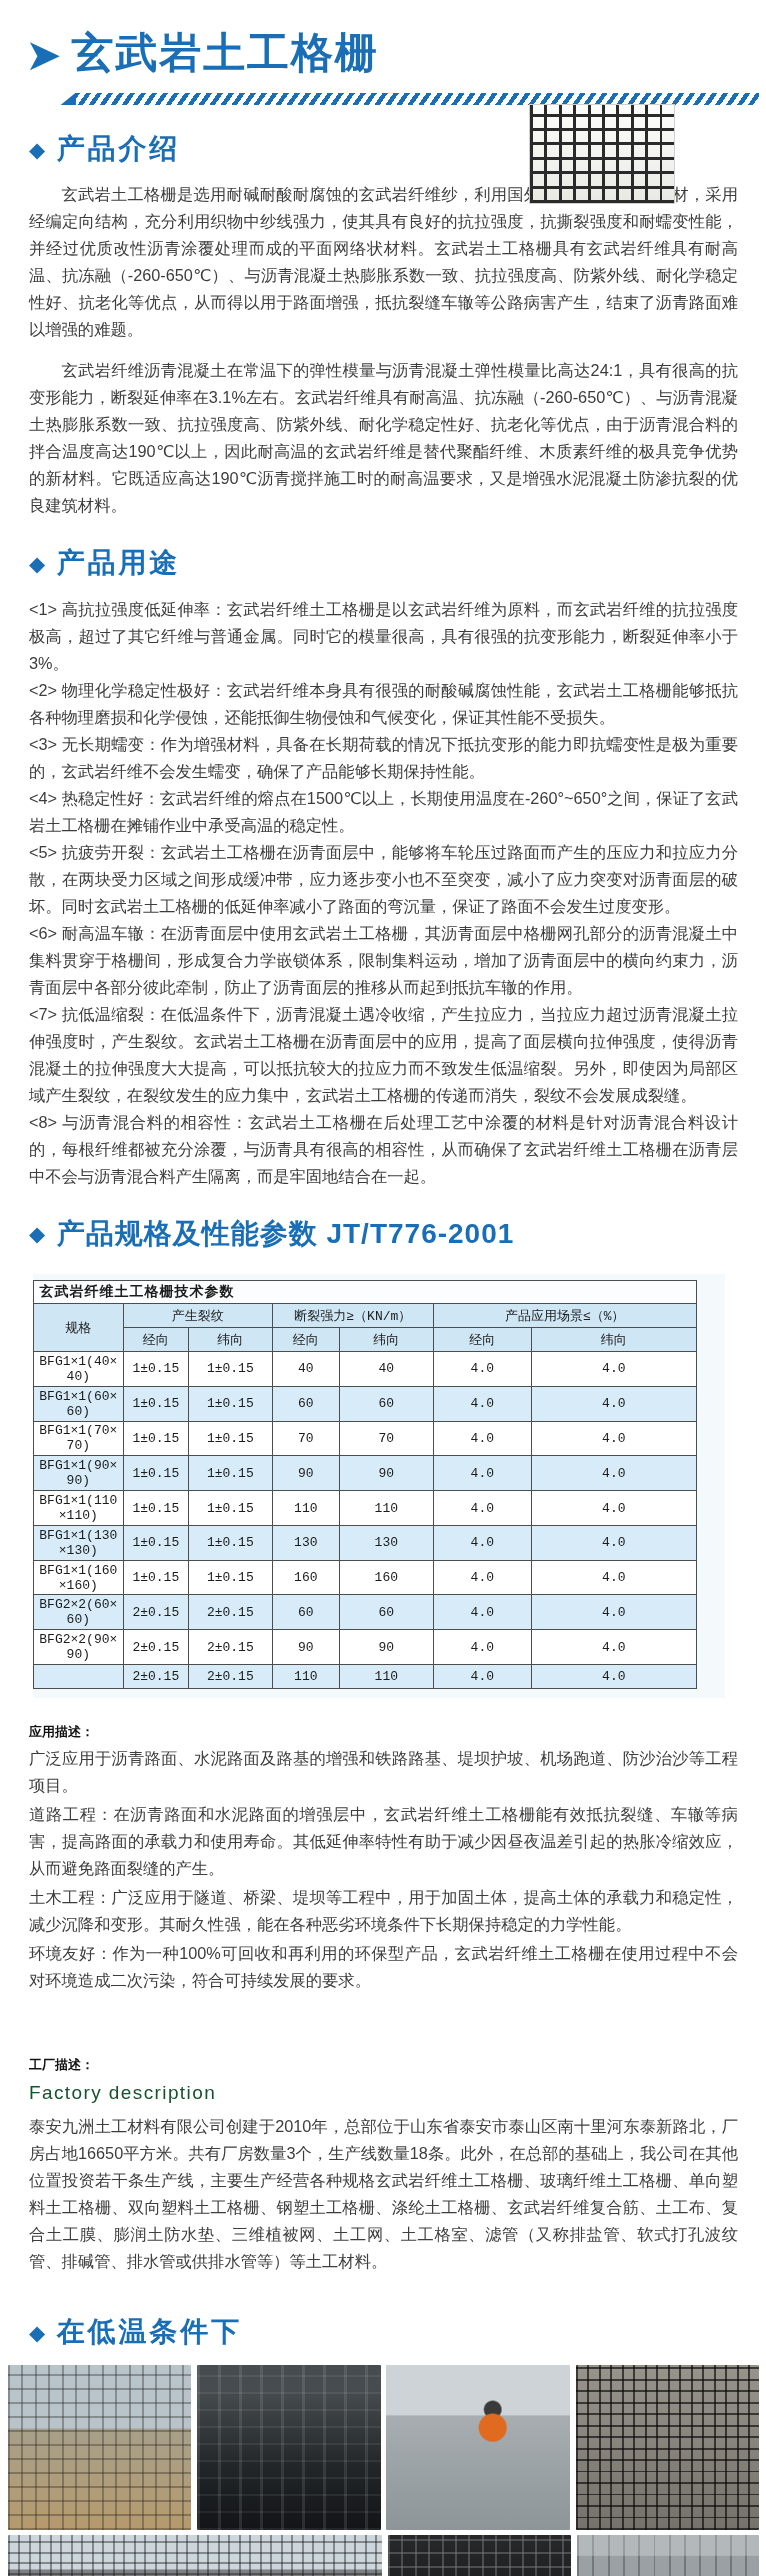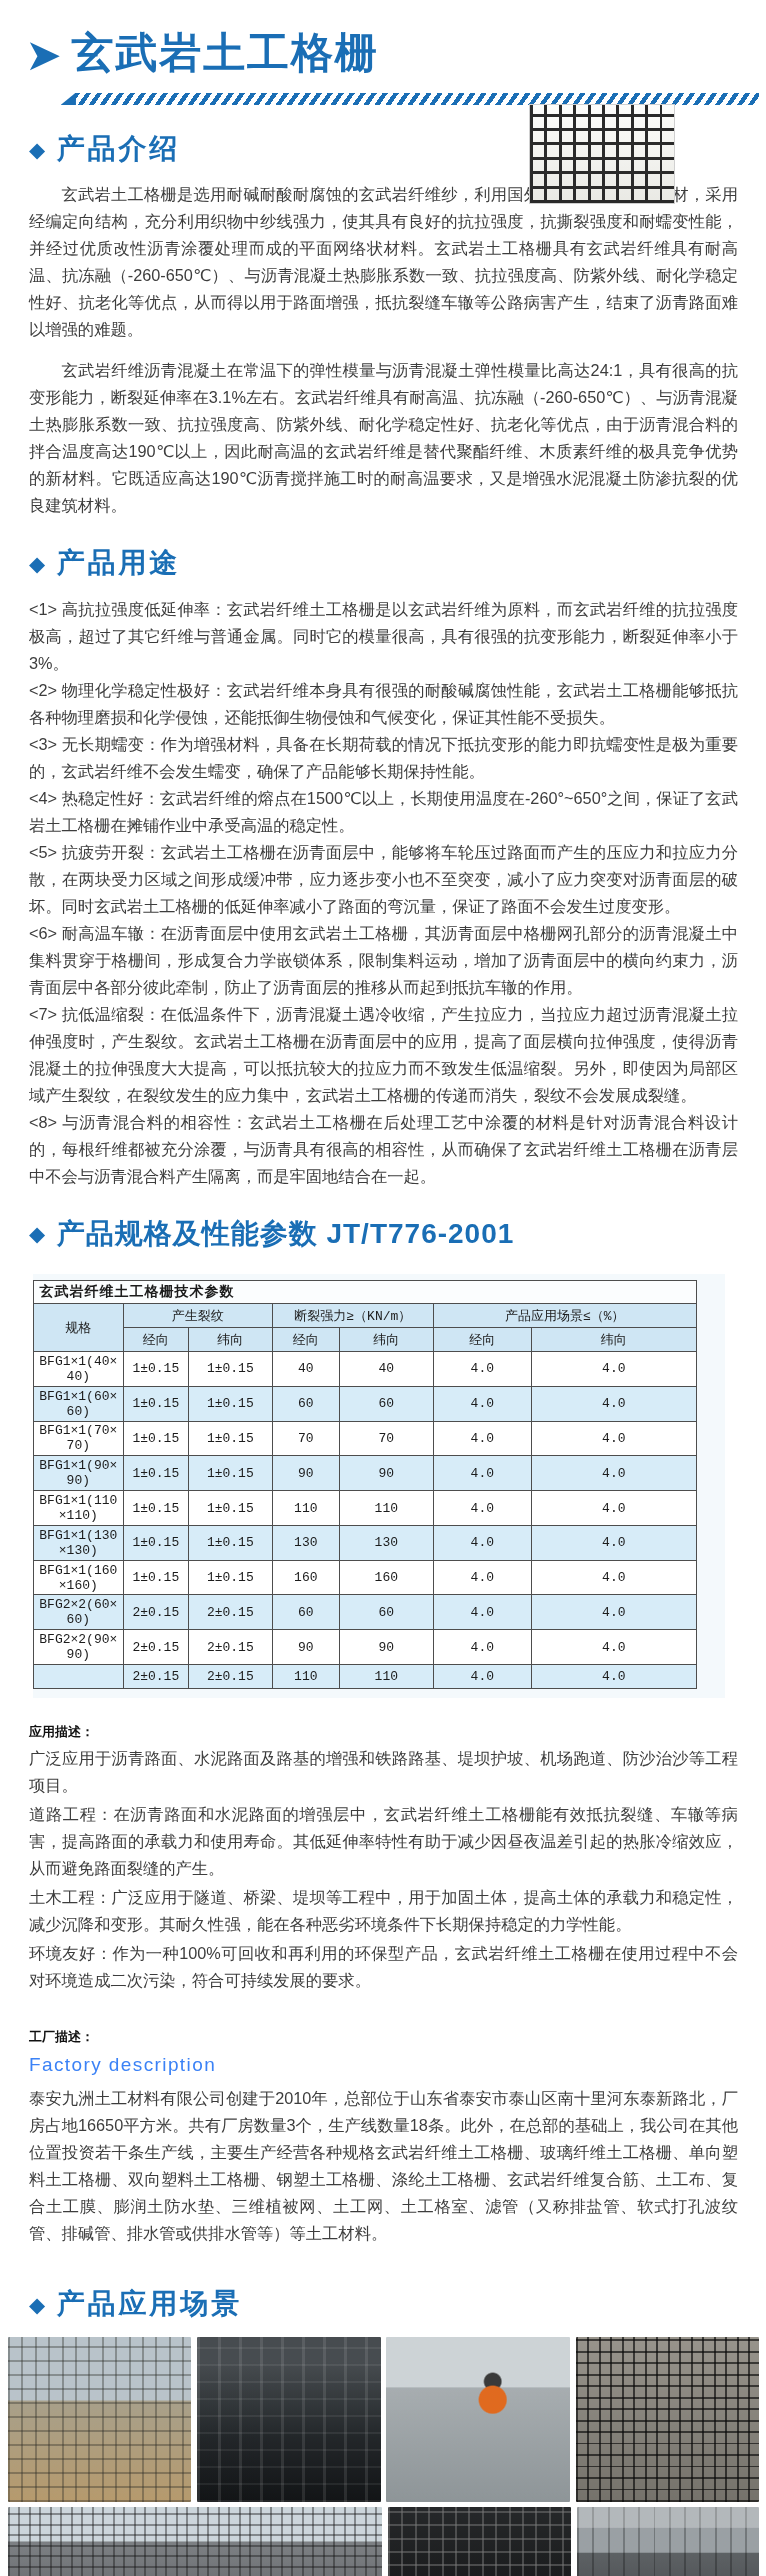--- a/index.html
+++ b/index.html
@@ -68,21 +68,21 @@
   }
   table.spec .cap td{
     text-align:left;font-weight:bold;font-size:14px;
     background:#fbfdfe;padding-left:5.8px;letter-spacing:1px;
   }
   table.spec thead th{background:#cfe6f4;}
   table.spec tbody tr:nth-child(even) td{background:#d7ecf8;}
   table.spec tbody tr:nth-child(odd) td{background:#ffffff;}
   
   .block-heading{font-size:13px;font-weight:bold;color:#111;margin:25px 0 3.8px 0;}
-  .factory-en{font-size:19px;color:#3b82f6;letter-spacing:1.4px;margin:7.7px 0 9.6px 0;}
+  .factory-en{font-size:19px;color:#14532d;letter-spacing:1.4px;margin:7.7px 0 9.6px 0;}
   
   .scenes{margin:13.4px 7.7px 0 7.7px;}
   .photo-row{display:flex;gap:5.8px;margin-bottom:5.8px;}
   .photo{flex:1 1 0;border-radius:1px;}
   .row1 .photo{height:165px;}
   .row2 .photo{height:113px;}
   .row2 .wide{flex:2.05 1 0;}
   .p1{background-image:
       repeating-linear-gradient(0deg,rgba(40,40,35,.35) 84px,rgba(40,40,35,.35) 86px,transparent 86px,transparent 98px),
       repeating-linear-gradient(90deg,rgba(40,40,35,.35) 0 1.9px,transparent 1.9px 13.4px),
@@ -276,27 +276,27 @@
         </tbody>
       </table>
     </div>
 
     <div class="block-heading">应用描述：</div>
     <p class="body">广泛应用于沥青路面、水泥路面及路基的增强和铁路路基、堤坝护坡、机场跑道、防沙治沙等工程项目。</p>
     <p class="body">道路工程：在沥青路面和水泥路面的增强层中，玄武岩纤维土工格栅能有效抵抗裂缝、车辙等病害，提高路面的承载力和使用寿命。其低延伸率特性有助于减少因昼夜温差引起的热胀冷缩效应，从而避免路面裂缝的产生。</p>
     <p class="body">土木工程：广泛应用于隧道、桥梁、堤坝等工程中，用于加固土体，提高土体的承载力和稳定性，减少沉降和变形。其耐久性强，能在各种恶劣环境条件下长期保持稳定的力学性能。</p>
     <p class="body">环境友好：作为一种100%可回收和再利用的环保型产品，玄武岩纤维土工格栅在使用过程中不会对环境造成二次污染，符合可持续发展的要求。</p>
 
-    <div class="block-heading" style="margin-top:34px">工厂描述：</div>
+    <div class="block-heading" style="margin-top:62px">工厂描述：</div>
     <div class="factory-en">Factory description</div>
     <p class="body">泰安九洲土工材料有限公司创建于2010年，总部位于山东省泰安市泰山区南十里河东泰新路北，厂房占地16650平方米。共有厂房数量3个，生产线数量18条。此外，在总部的基础上，我公司在其他位置投资若干条生产线，主要生产经营各种规格玄武岩纤维土工格栅、玻璃纤维土工格栅、单向塑料土工格栅、双向塑料土工格栅、钢塑土工格栅、涤纶土工格栅、玄武岩纤维复合筋、土工布、复合土工膜、膨润土防水垫、三维植被网、土工网、土工格室、滤管（又称排盐管、软式打孔波纹管、排碱管、排水管或供排水管等）等土工材料。</p>
 
     <div class="section-heading" style="margin-top:38px">
       <span class="diamond">◆</span>
-      <span>产品应用场景</span>
+      <span>在低温条件下</span>
     </div>
   </div>
 
   <div class="scenes">
     <div class="photo-row row1">
       <div class="photo p1" title="工地铺设土工格栅施工现场"></div>
       <div class="photo p2" title="玄武岩土工格栅成卷堆放"></div>
       <div class="photo p3" title="工人摊铺混凝土施工"></div>
       <div class="photo p4" title="路面铺设黑色土工格栅"></div>
     </div>

